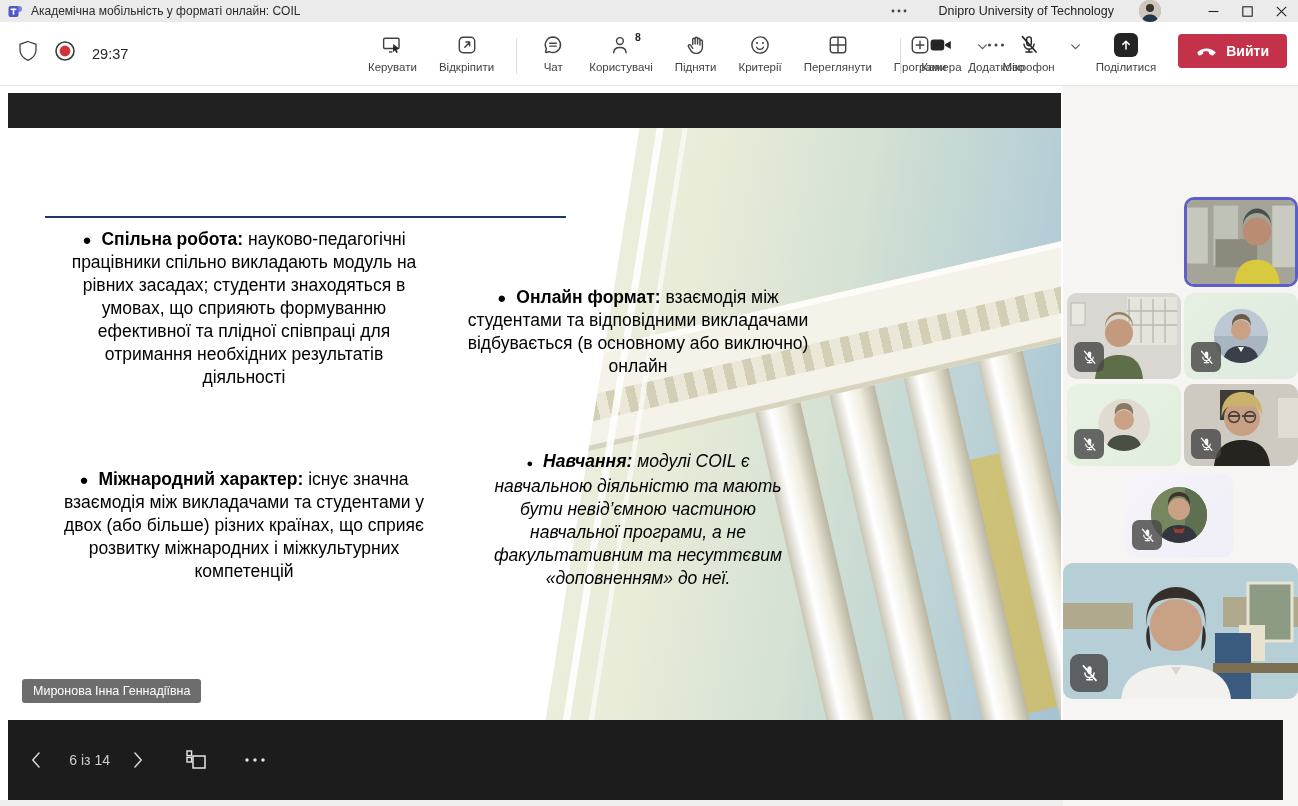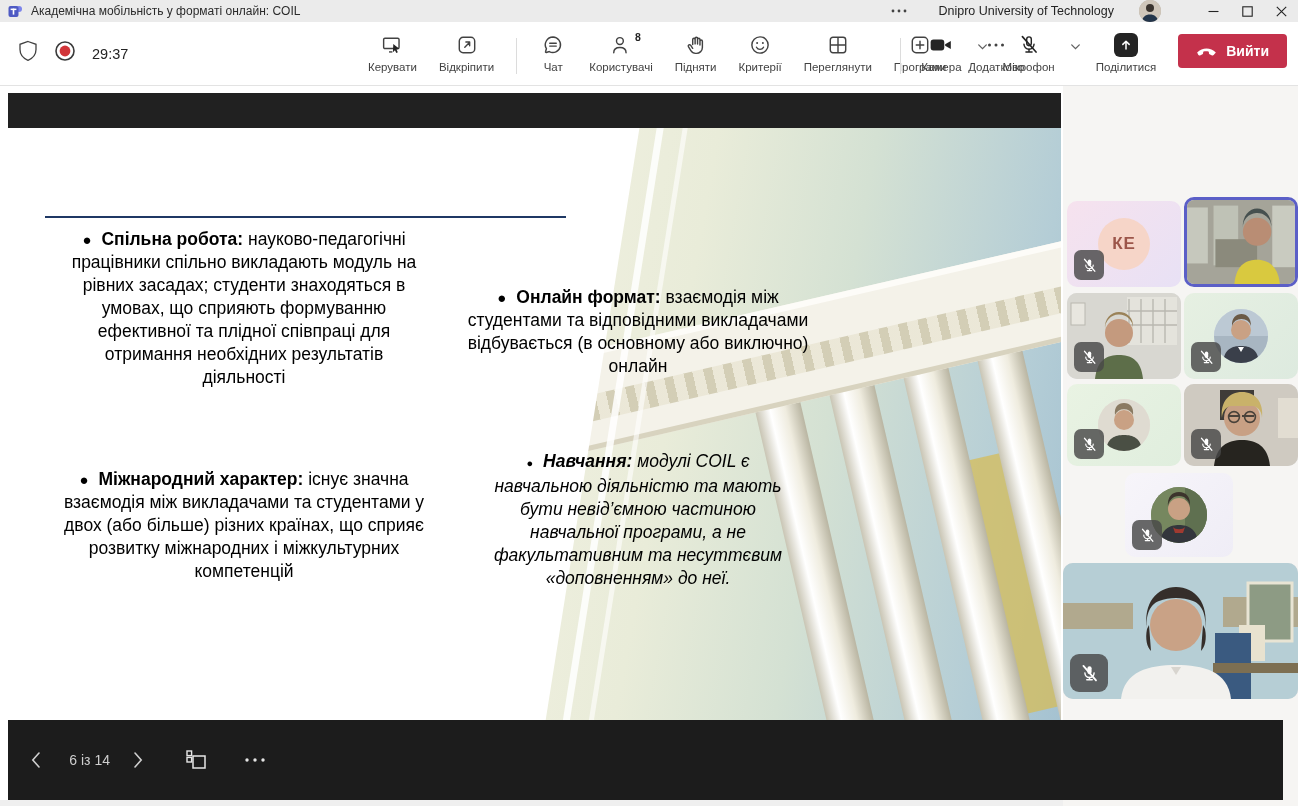--- a/index.html
+++ b/index.html
@@ -366,20 +366,21 @@
   <div class="bullet" style="left:54px; top:340px; width:364px;">
     <span class="mark">●</span><b>Міжнародний характер:</b><span> існує значна взаємодія між викладачами та студентами у двох (або більше) різних країнах, що сприяє розвитку міжнародних і міжкультурних компетенцій</span>
   </div>
   <div class="bullet" style="left:458px; top:118px; width:344px;margin-top:40px;">
     <span class="mark">●</span><b>Онлайн формат:</b><span> взаємодія між студентами та відповідними викладачами відбувається (в основному або виключно) онлайн</span>
   </div>
   <div class="bullet" style="left:468px; top:322px; width:324px;font-style:italic;">
     <span class="mark small">●</span><b>Навчання:</b><span> модулі COIL є навчальною діяльністю та мають бути невід’ємною частиною навчальної програми, а не факультативним та несуттєвим «доповненням» до неї.</span>
   </div>
 
+  <div class="presenter-label">Миронова Інна Геннадіївна</div>
 </div>
 
 <div class="stage-bottom">
   <div class="nav-group">
     <span class="nav-btn">
       <svg width="16" height="20" viewBox="0 0 16 20">
           <path d="M11 3L4.8 10 11 17" fill="none" stroke="#cfcfcf" stroke-width="1.6" stroke-linecap="round"></path>
         </svg>
     </span>
     <span class="nav-page">6 із 14</span>
@@ -401,33 +402,20 @@
           <circle cx="11" cy="3" r="1.7" fill="#e6e6e6"></circle>
           <circle cx="19" cy="3" r="1.7" fill="#e6e6e6"></circle>
         </svg>
     </span>
   </div>
 </div>
 <div class="bottom-strip"></div>
 
 <div class="rail">
 
-  <div class="tile" style="left:4px; top:115px; width:114px; height:86px; background:linear-gradient(135deg,#f6e2ee,#e8e1f5);">
-    <div class="avatar-circle" style="width:52px; height:52px; background:#f6d5c8;">
-      <span class="initials">КЕ</span>
-    </div>
-    <div class="mute-badge">
-      <svg width="17" height="17" viewBox="0 0 20 20">
-          <rect x="8" y="3" width="4" height="7.6" rx="2" fill="#fff"></rect>
-          <path d="M5.6 9.4a4.4 4.4 0 0 0 8.8 0" fill="none" stroke="#fff" stroke-width="1.4" stroke-linecap="round"></path>
-          <path d="M10 13.8v2.2M7.4 16h5.2" stroke="#fff" stroke-width="1.4" stroke-linecap="round"></path>
-          <path d="M4.2 2.8l12 13.8" stroke="#fff" stroke-width="1.7" stroke-linecap="round"></path>
-        </svg>
-    </div>
-  </div>
 
   <div class="tile active" style="left:121px; top:111px; width:114px; height:90px;">
     <svg class="fill" viewBox="0 0 114 90" preserveAspectRatio="none">
       <rect width="114" height="90" fill="#a5a499"></rect>
       <rect x="0" y="8" width="22" height="60" fill="#c6c8bd"></rect>
       <rect x="28" y="6" width="26" height="64" fill="#bfc2b6"></rect>
       <rect x="90" y="6" width="24" height="66" fill="#c9cbc0"></rect>
       <rect x="30" y="42" width="44" height="30" fill="#8b8a7c"></rect>
       <circle cx="74" cy="34" r="15" fill="#b98d74"></circle>
       <path d="M59 30a15 15 0 0 1 30-2c0-12-7-19-15-19s-16 8-15 21z" fill="#46504f"></path>

